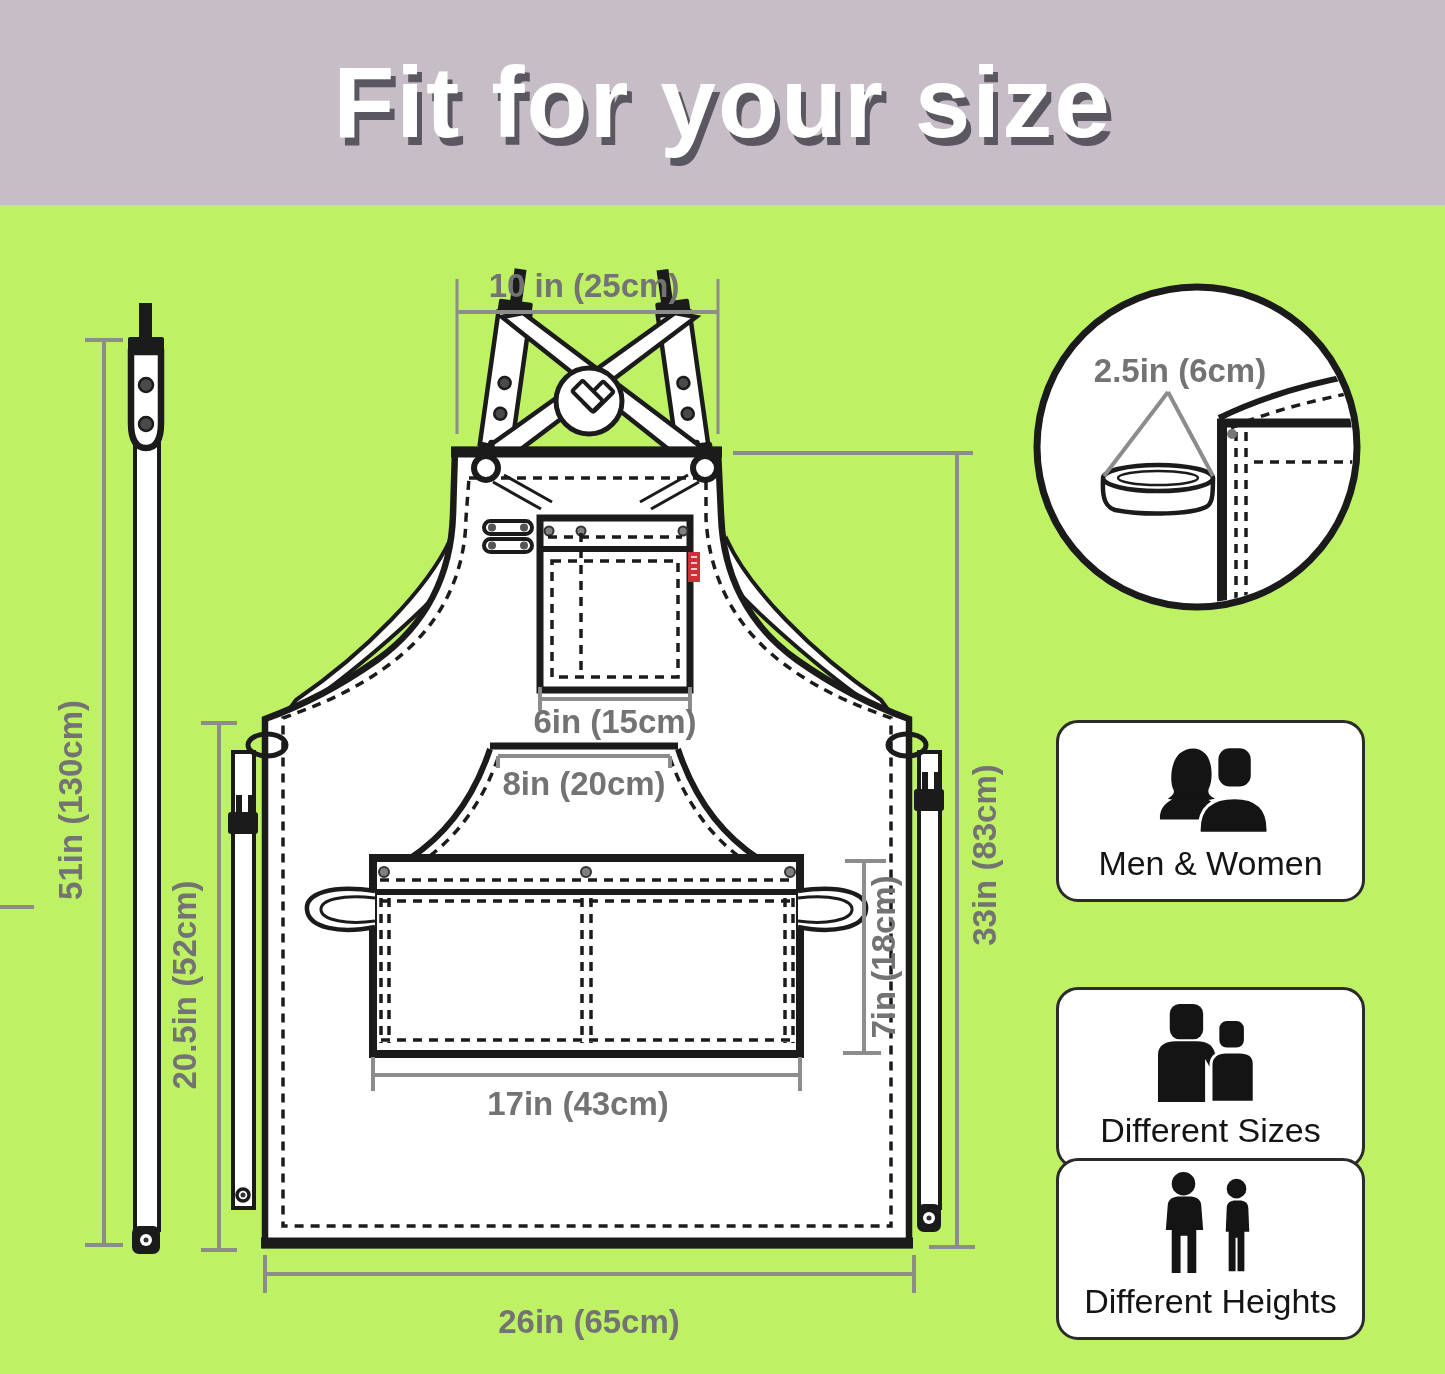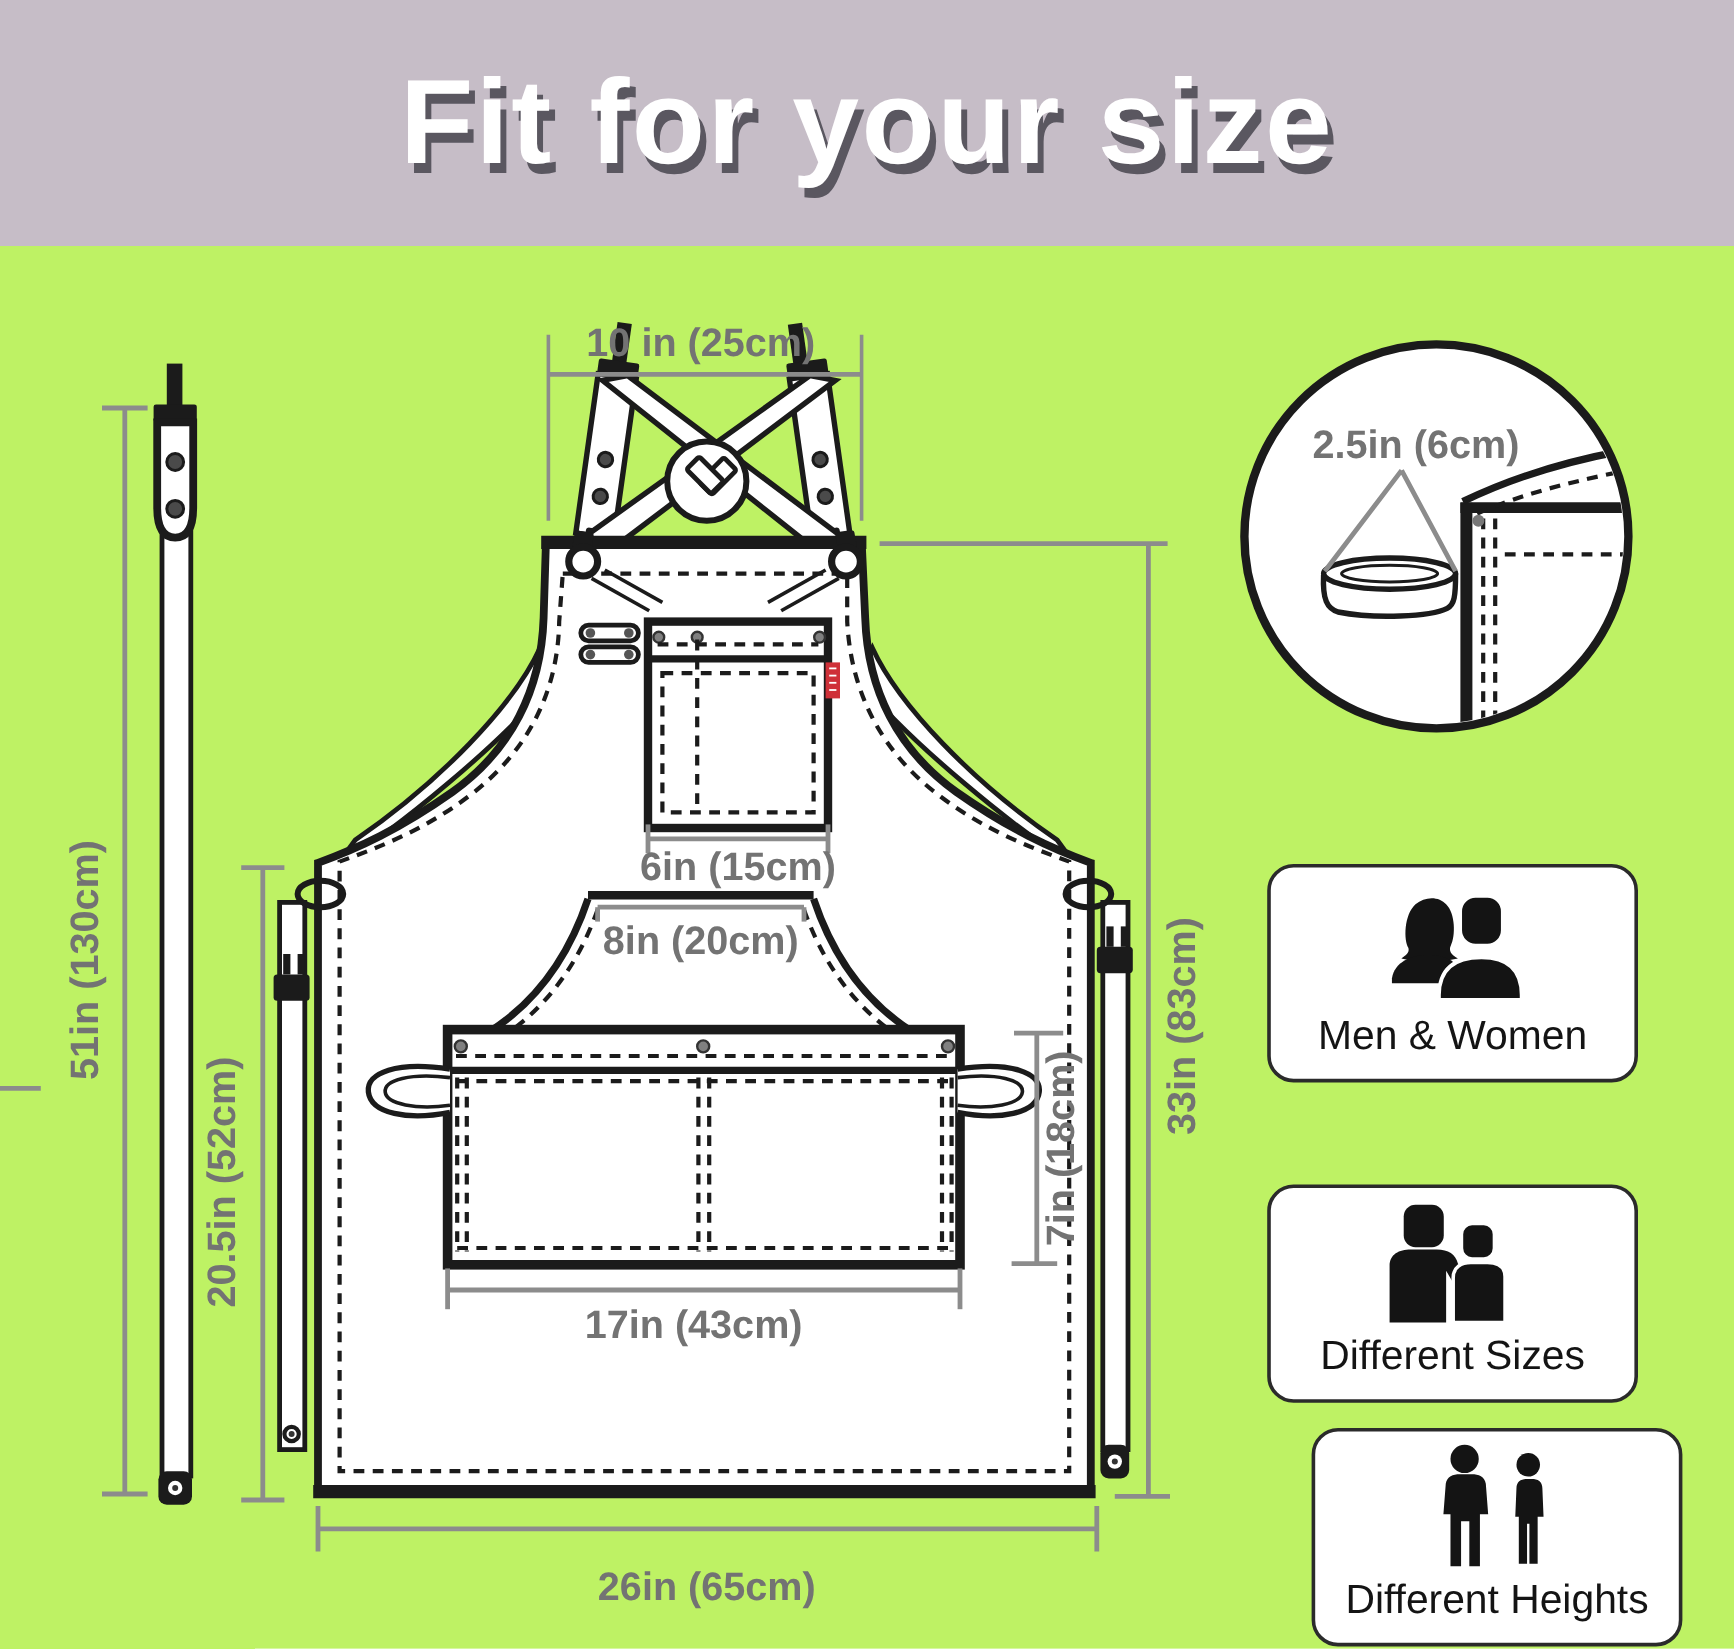--- a/index.html
+++ b/index.html
@@ -276,21 +276,21 @@
   <div class="feature-box" style="top:945px;margin-top:42px;">
     <svg class="feature-icon" width="150" height="108" viewBox="0 0 140 110">
       <rect x="28" y="4" width="34" height="36" rx="10" fill="#141414"></rect>
       <path d="M16,104 L16,56 C16,46 24,42 34,42 L56,42 C66,42 72,46 74,54 L85,72 L75,79 L64,60 L64,104 Z" fill="#141414"></path>
       <rect x="77" y="20" width="28" height="30" rx="9" fill="#141414" stroke="#fff" stroke-width="3"></rect>
       <path d="M70,104 L70,66 C70,57 77,53 85,53 L99,53 C108,53 114,57 114,65 L114,104 Z" fill="#141414" stroke="#fff" stroke-width="3"></path>
     </svg>
     <div class="feature-label">Different Sizes</div>
   </div>
 
-  <div class="feature-box" style="top:1190px;margin-left:37px;">
+  <div class="feature-box" style="top:1158px;">
     <svg class="feature-icon" width="150" height="108" viewBox="0 0 140 110">
       <circle cx="42" cy="13" r="12" fill="#141414"></circle>
       <path d="M24,60 L26,34 C27,28 32,26 38,26 L48,26 C54,26 59,28 60,34 L62,60 L55,60 L55,104 L46,104 L46,66 L39,66 L39,104 L30,104 L30,60 Z" fill="#141414"></path>
       <circle cx="96" cy="18" r="10" fill="#141414"></circle>
       <path d="M85,62 L86,38 C86,32 90,30 95,30 L99,30 C104,30 108,32 108,38 L109,62 L104,62 L104,102 L97,102 L97,68 L95,68 L95,102 L88,102 L88,62 Z" fill="#141414"></path>
     </svg>
     <div class="feature-label">Different Heights</div>
   </div>
 
 </div>

